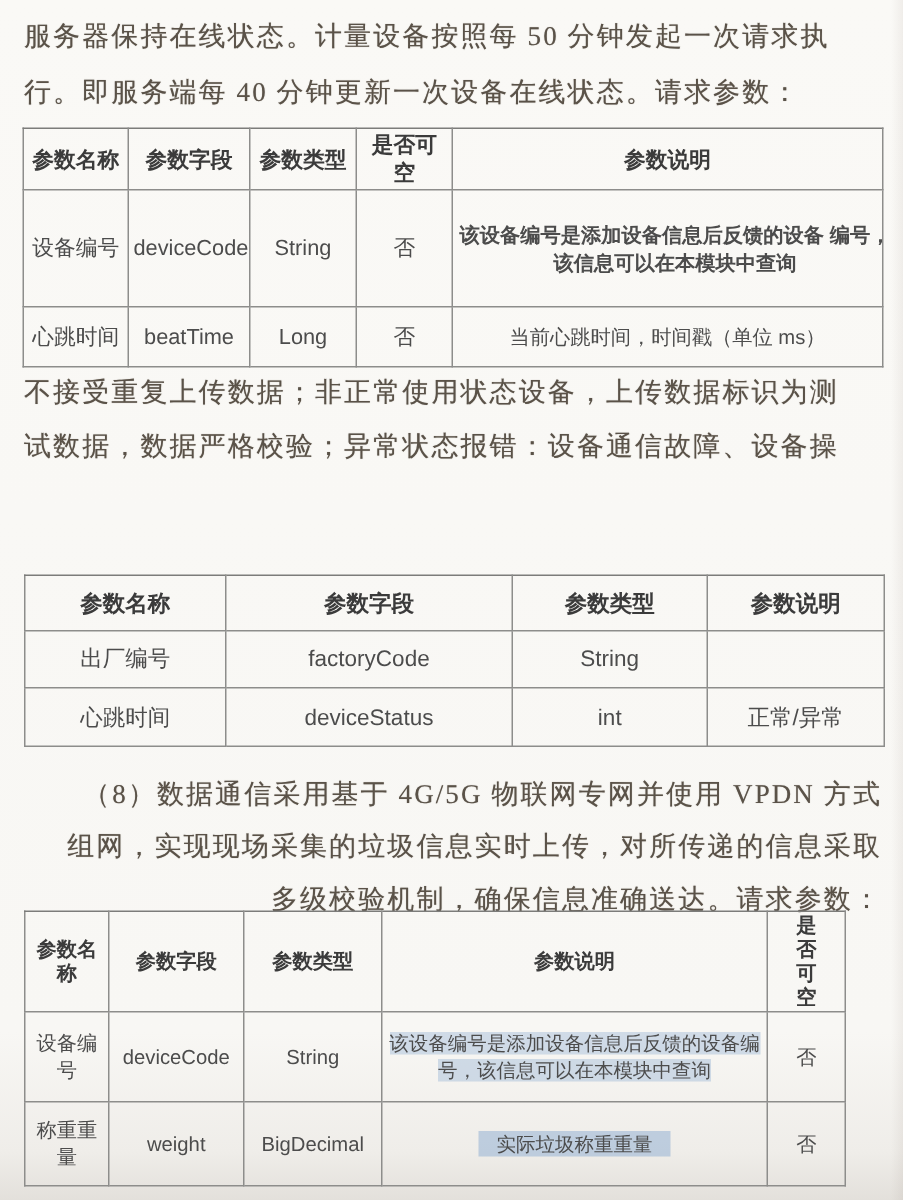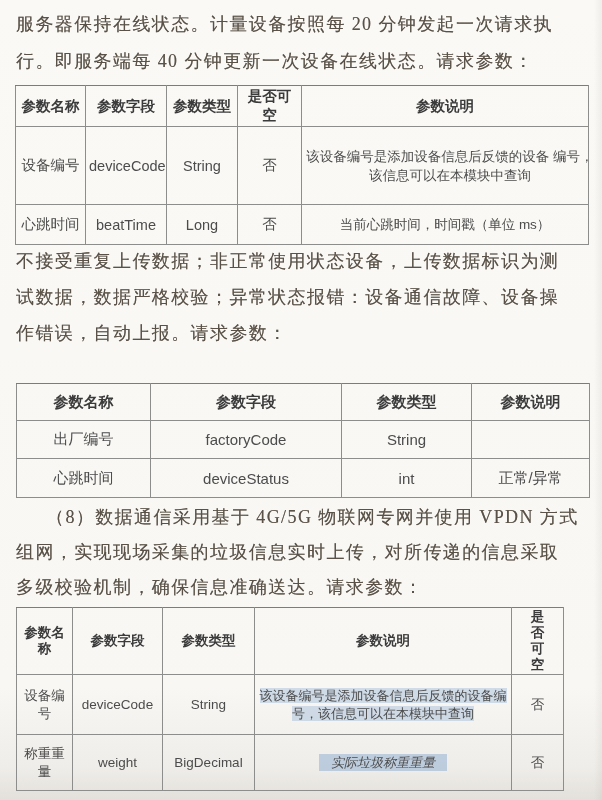--- a/index.html
+++ b/index.html
@@ -21,21 +21,21 @@
   .para{
     position:absolute;left:16px;width:572px;
     color:#5a5248;font-size:18px;line-height:37px;letter-spacing:1.4px;
     text-shadow:0 0 0.6px rgba(90,80,70,0.55);
   }
   .para .line{white-space:nowrap;}
   .indent2{padding-left:37px;}
   .indent1{padding-left:30px;}
   #para1{top:6px;}
   #para2{top:243px;line-height:36px;}
-  #para3{top:500px;line-height:35px;}
+  #para3{top:512px;line-height:35px;text-align:right;}
   
   table{
     position:absolute;border-collapse:collapse;table-layout:fixed;
     font-family:"Liberation Sans","DejaVu Sans",sans-serif;
     color:#4c4c4c;
   }
   td,th{
     border:1px solid #8d8d8b;text-align:center;vertical-align:middle;
     padding:1px 3px;overflow:hidden;
   }
@@ -43,29 +43,29 @@
   table,tr:first-child th{border-top:1.5px solid #7c7c7a;}
   #table1{top:85px;left:15px;width:574px;font-size:14.5px;}
   #table1 .desc{font-size:13.5px;line-height:19px;}
   #table2{top:383px;left:16px;width:574px;font-size:15px;}
   #table3{top:607px;left:16px;width:548px;font-size:13.5px;}
   #table3 .desc{font-size:13px;line-height:18px;}
   #table3 th{line-height:16px;}
   .vhead{line-height:16px;word-break:break-all;}
   .wrap2{word-break:break-all;line-height:18px;}
   .hl{background:rgba(148,178,212,0.40);box-decoration-break:clone;margin-top:30px;}
-  .hl-strong{background:rgba(140,172,210,0.50);padding:1px 12px;font-style:italic;}
+  .hl-strong{background:rgba(140,172,210,0.50);padding:1px 12px;}
 </style>
 </head>
 <body>
 
 <div class="page">
 
   <div class="para" id="para1">
-    <div class="line">服务器保持在线状态。计量设备按照每 20 分钟发起一次请求执</div>
+    <div class="line">服务器保持在线状态。计量设备按照每 50 分钟发起一次请求执</div>
     <div class="line">行。即服务端每 40 分钟更新一次设备在线状态。请求参数：</div>
   </div>
 
   <table id="table1">
     <colgroup>
       <col style="width:70px">
         <col style="width:81px">
         <col style="width:71px">
         <col style="width:64px">
         <col>
@@ -77,37 +77,36 @@
       <th>参数类型</th>
       <th>是否可空</th>
       <th>参数说明</th>
     </tr>
     <tr style="height:78px">
       <td>设备编号</td>
       <td>deviceCode</td>
       <td>String</td>
       <td>否</td>
       <td class="desc">
-            <div style="width:290px;margin:0 auto;">该设备编号是添加设备信息后反馈的设备 编号，该信息可以在本模块中查询</div>
+            <div style="width:290px;margin:0 auto;font-weight:bold;">该设备编号是添加设备信息后反馈的设备 编号，该信息可以在本模块中查询</div>
           </td>
     </tr>
     <tr style="height:40px">
       <td>心跳时间</td>
       <td>beatTime</td>
       <td>Long</td>
       <td>否</td>
       <td class="desc">当前心跳时间，时间戳（单位 ms）</td>
     </tr>
   </tbody>
     </table>
 
   <div class="para" id="para2">
     <div class="line">不接受重复上传数据；非正常使用状态设备，上传数据标识为测</div>
     <div class="line">试数据，数据严格校验；异常状态报错：设备通信故障、设备操</div>
-    <div class="line">作错误，自动上报。请求参数：</div>
   </div>
 
   <table id="table2">
     <colgroup>
       <col style="width:134px">
         <col style="width:191px">
         <col style="width:130px">
         <col>
     </colgroup>
     <tbody>

